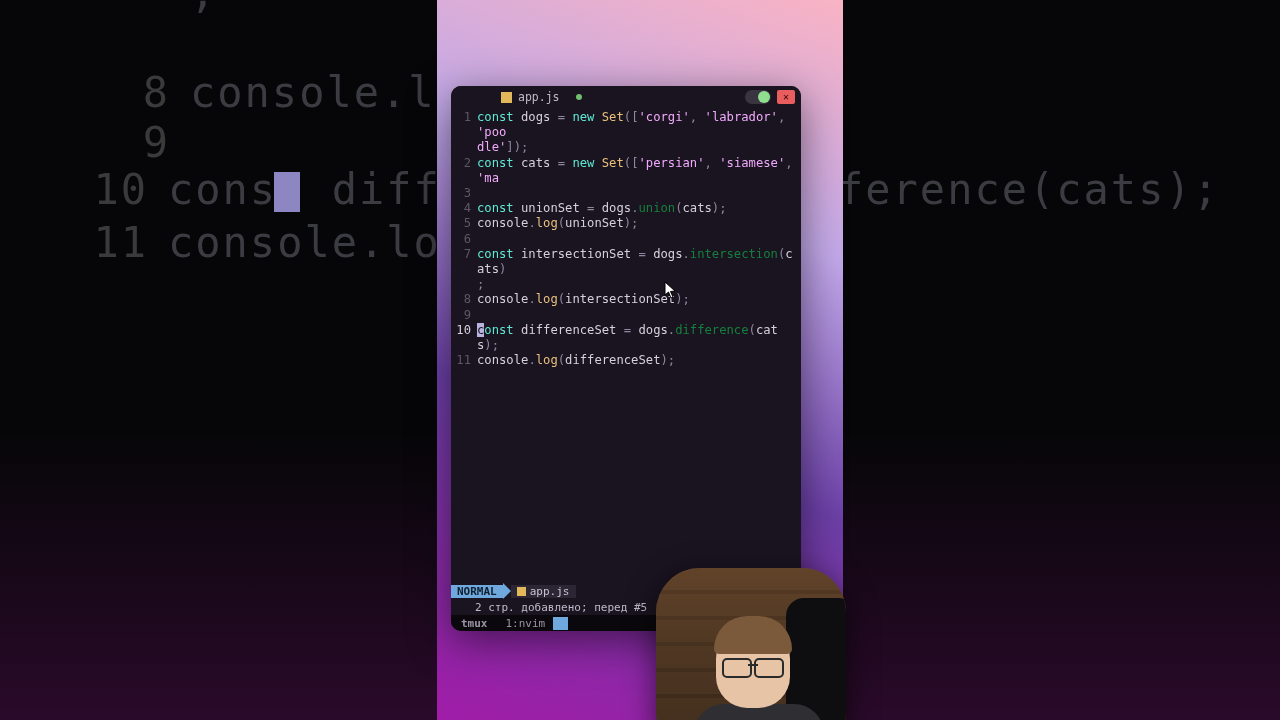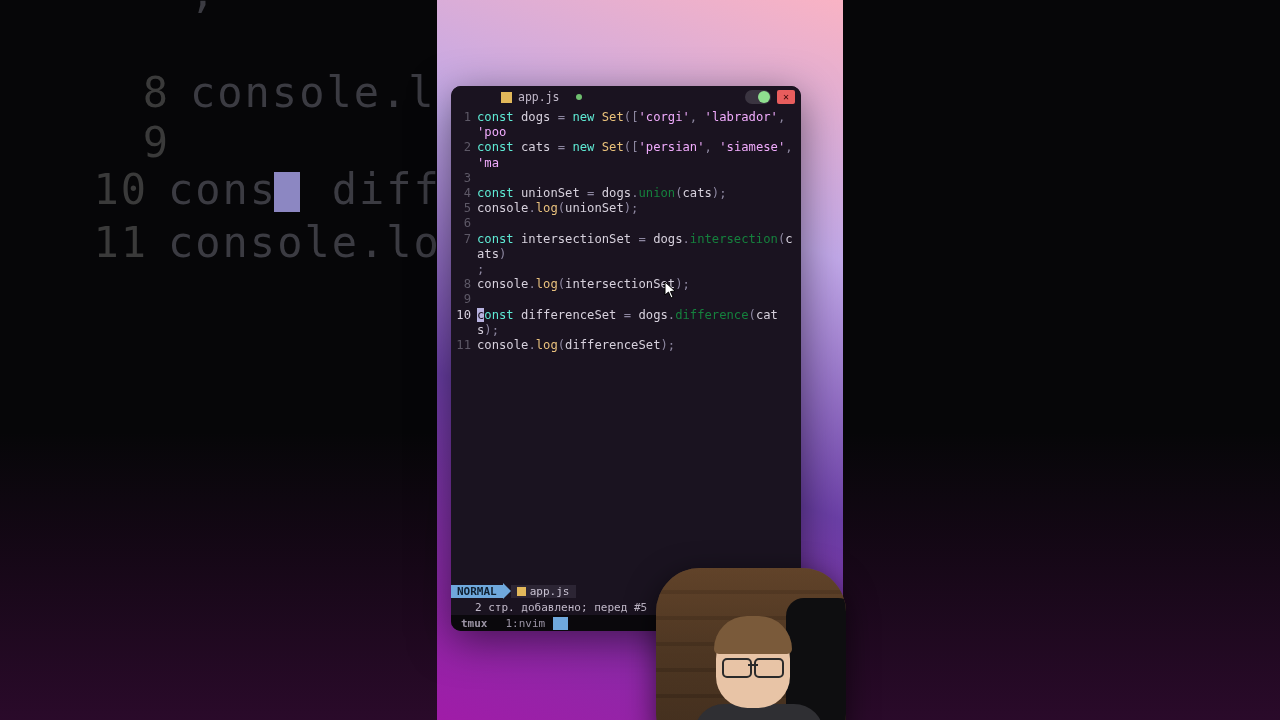--- a/index.html
+++ b/index.html
@@ -155,40 +155,42 @@
 
 </style>
 </head>
 <body>
 
 <div class="bg-blur">
   <div class="ghost" style="left:110px; top:-32px;"><span class="ln"></span><span>;</span></div>
   <div class="ghost" style="left:110px; top:68px;"><span class="ln">8</span><span>console.log(</span></div>
   <div class="ghost" style="left:110px; top:118px;"><span class="ln">9</span></div>
   <div class="ghost caret" style="left:88px; top:165px;"><span class="ln">10</span><span>const differ</span></div>
+  <div class="ghost" style="left:838px; top:165px;"><span>ference(cats);</span></div>
   <div class="ghost" style="left:88px; top:218px;"><span class="ln">11</span><span>console.log(</span></div>
 </div>
 
 <div class="phone">
 
   <div class="editor">
 
     <div class="titlebar">
       <div class="file">
         <span class="js-icon"></span>
         <span>app.js</span>
       </div>
       <span class="dot"></span>
       <span class="spacer"></span>
       <span class="pill"></span>
       <span class="close">✕</span>
     </div>
 
     <div class="code-area" id="code-area">
       <div class="line"><span class="gut">1</span><span class="src"><span class="kw">const</span> <span class="var">dogs</span> <span class="op">=</span> <span class="kw">new</span> <span class="cls">Set</span><span class="pun">([</span><span class="str">'corgi'</span><span class="pun">, </span><span class="str">'labrador'</span><span class="pun">, </span><span class="str">'poo</span></span></div>
+        <div class="line"><span class="gut"></span><span class="src"><span class="str">dle'</span><span class="pun">]);</span></span></div>
         <div class="line"><span class="gut">2</span><span class="src"><span class="kw">const</span> <span class="var">cats</span> <span class="op">=</span> <span class="kw">new</span> <span class="cls">Set</span><span class="pun">([</span><span class="str">'persian'</span><span class="pun">, </span><span class="str">'siamese'</span><span class="pun">, </span><span class="str">'ma</span></span></div>
         <div class="line"><span class="gut">3</span><span class="src"></span></div>
         <div class="line"><span class="gut">4</span><span class="src"><span class="kw">const</span> <span class="var">unionSet</span> <span class="op">=</span> <span class="obj">dogs</span><span class="pun">.</span><span class="meth">union</span><span class="pun">(</span><span class="obj">cats</span><span class="pun">);</span></span></div>
         <div class="line"><span class="gut">5</span><span class="src"><span class="obj">console</span><span class="pun">.</span><span class="methy">log</span><span class="pun">(</span><span class="obj">unionSet</span><span class="pun">);</span></span></div>
         <div class="line"><span class="gut">6</span><span class="src"></span></div>
         <div class="line"><span class="gut">7</span><span class="src"><span class="kw">const</span> <span class="var">intersectionSet</span> <span class="op">=</span> <span class="obj">dogs</span><span class="pun">.</span><span class="meth">intersection</span><span class="pun">(</span><span class="obj">cats</span><span class="pun">)</span></span></div>
         <div class="line"><span class="gut"></span><span class="src"><span class="pun">;</span></span></div>
         <div class="line"><span class="gut">8</span><span class="src"><span class="obj">console</span><span class="pun">.</span><span class="methy">log</span><span class="pun">(</span><span class="obj">intersectionSet</span><span class="pun">);</span></span></div>
         <div class="line"><span class="gut">9</span><span class="src"></span></div>
         <div class="line"><span class="gut cur">10</span><span class="src"><span class="cursor-block">c</span><span class="kw">onst</span> <span class="var">differenceSet</span> <span class="op">=</span> <span class="obj">dogs</span><span class="pun">.</span><span class="meth">difference</span><span class="pun">(</span><span class="obj">cats</span><span class="pun">);</span></span></div>

